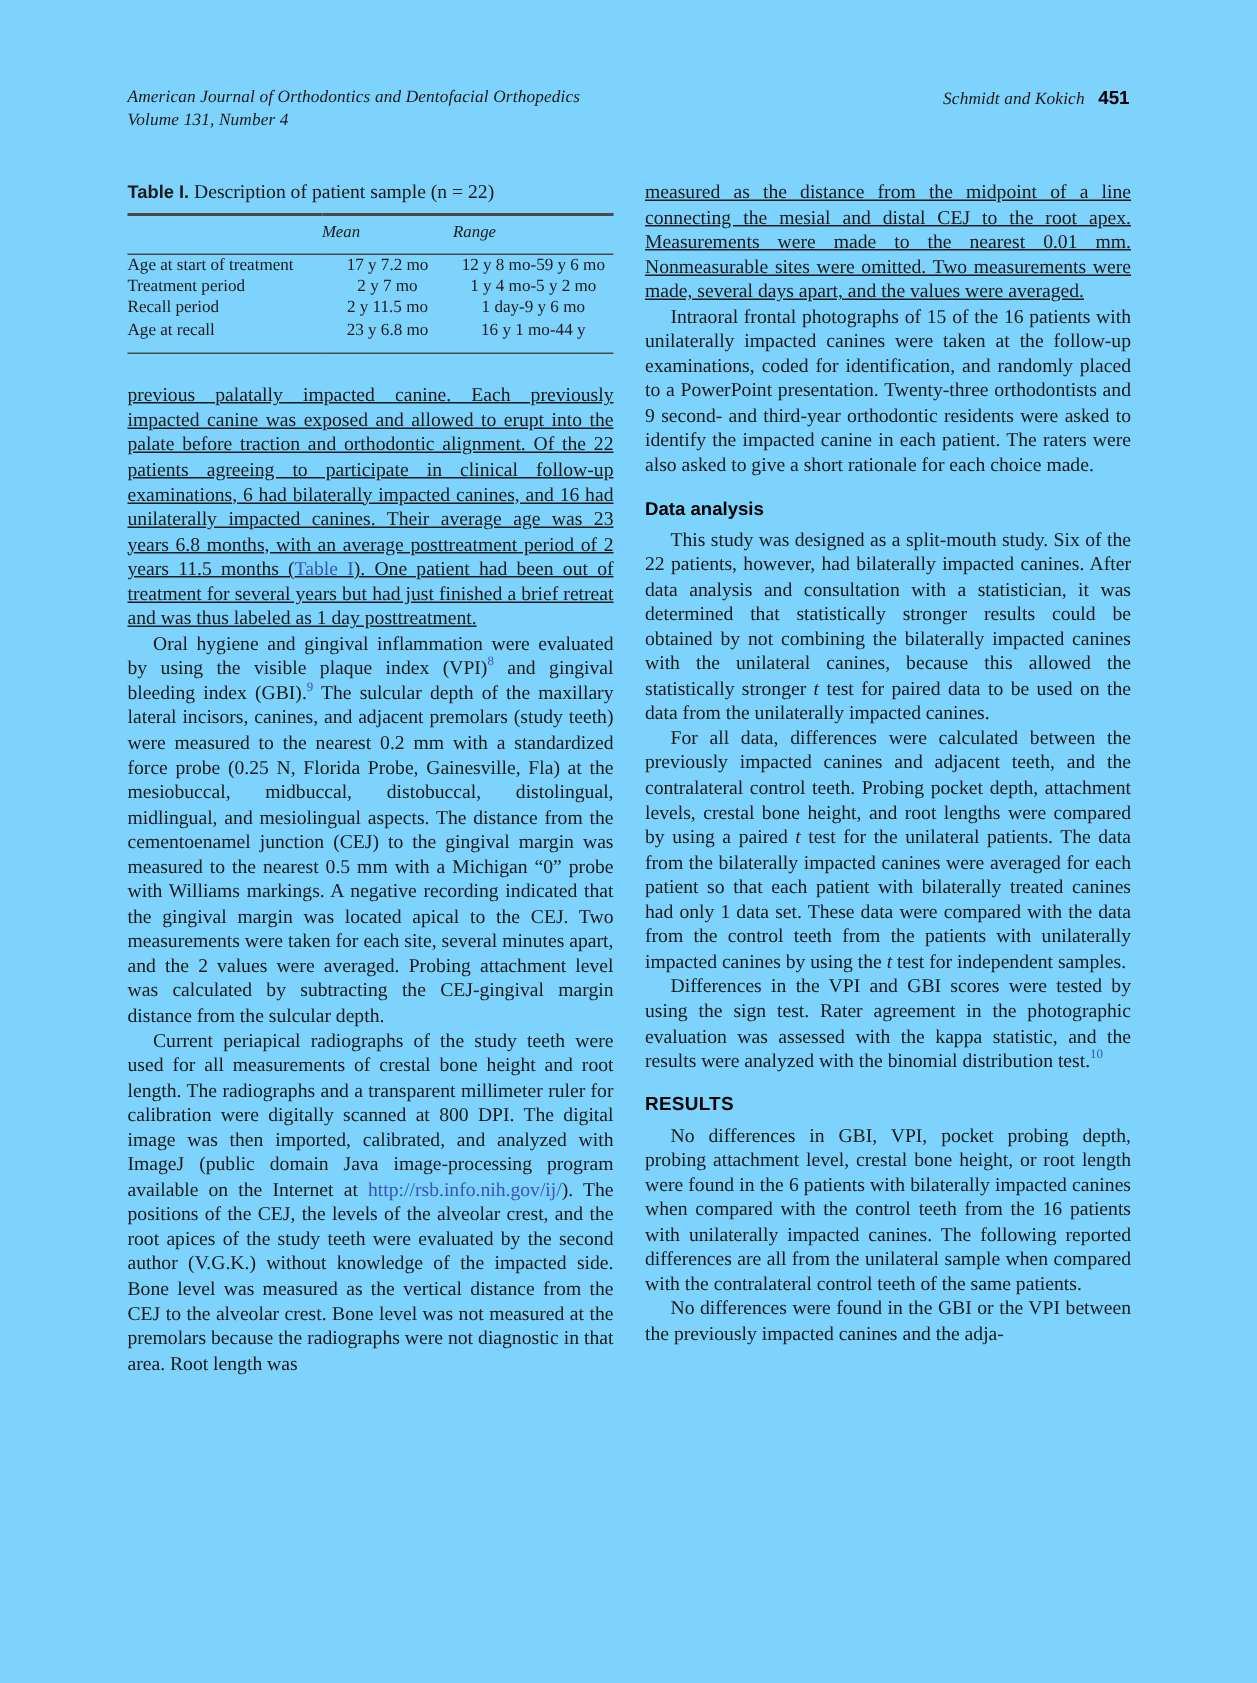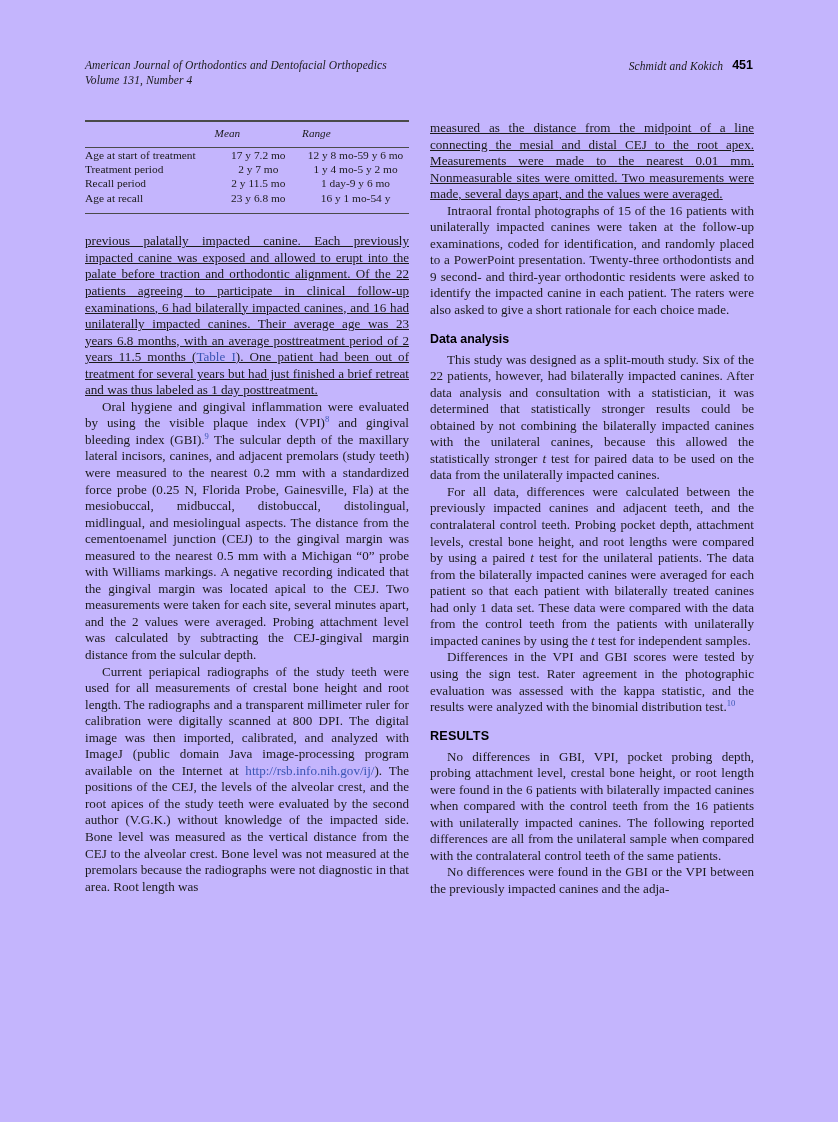--- a/index.html
+++ b/index.html
@@ -4,21 +4,21 @@
 <style>
   html, body {
     margin: 0;
     padding: 0;
     background: #ffffff;
   }
   .page {
     position: relative;
     width: 838px;
     height: 1122px;
-    background: #c4b5fd;
+    background: #7dd3fc;
     overflow: hidden;
     font-family: "Liberation Serif", serif;
     color: #1a1a1a;
   }
 
   
   .running-head {
     position: absolute;
     left: 85px;
     top: 58px;
@@ -152,20 +152,24 @@
     </div>
     <div class="rh-right">
       <span class="rh-authors">Schmidt and Kokich</span>
       <span class="rh-pageno">451</span>
     </div>
   </div>
 
   <div class="col col-left">
 
     <div class="table-block">
+      <div class="table-caption">
+        <span class="tbl-label">Table I.</span>
+        <span class="tbl-title">Description of patient sample (n = 22)</span>
+      </div>
 
       <table class="data-table">
         <thead>
           <tr>
             <th class="th-blank"></th>
             <th class="th-mean">Mean</th>
             <th class="th-range">Range</th>
           </tr>
         </thead>
         <tbody>
@@ -180,21 +184,21 @@
             <td class="cell-range">1 y 4 mo-5 y 2 mo</td>
           </tr>
           <tr>
             <td class="cell-label">Recall period</td>
             <td class="cell-mean">2 y 11.5 mo</td>
             <td class="cell-range">1 day-9 y 6 mo</td>
           </tr>
           <tr>
             <td class="cell-label">Age at recall</td>
             <td class="cell-mean">23 y 6.8 mo</td>
-            <td class="cell-range">16 y 1 mo-54 y</td>
+            <td class="cell-range">16 y 1 mo-44 y</td>
           </tr>
         </tbody>
       </table>
     </div>
 
     <p class="para noindent"><span>previous palatally impacted canine. Each previously impacted canine was exposed and allowed to erupt into the palate before traction and orthodontic alignment. Of the 22 patients agreeing to participate in clinical follow-up examinations, 6 had bilaterally impacted canines, and 16 had unilaterally impacted canines. Their average age was 23 years 6.8 months, with an average posttreatment period of 2 years 11.5 months (</span><a class="xref" href="#">Table I</a><span>). One patient had been out of treatment for several years but had just finished a brief retreat and was thus labeled as 1 day posttreatment.</span></p>
 
     <p class="para"><span>Oral hygiene and gingival inflammation were evaluated by using the visible plaque index (VPI)</span><sup class="ref">8</sup><span> and gingival bleeding index (GBI).</span><sup class="ref">9</sup><span> The sulcular depth of the maxillary lateral incisors, canines, and adjacent premolars (study teeth) were measured to the nearest 0.2 mm with a standardized force probe (0.25 N, Florida Probe, Gainesville, Fla) at the mesiobuccal, midbuccal, distobuccal, distolingual, midlingual, and mesiolingual aspects. The distance from the cementoenamel junction (CEJ) to the gingival margin was measured to the nearest 0.5 mm with a Michigan “0” probe with Williams markings. A negative recording indicated that the gingival margin was located apical to the CEJ. Two measurements were taken for each site, several minutes apart, and the 2 values were averaged. Probing attachment level was calculated by subtracting the CEJ-gingival margin distance from the sulcular depth.</span></p>
 
     <p class="para"><span>Current periapical radiographs of the study teeth were used for all measurements of crestal bone height and root length. The radiographs and a transparent millimeter ruler for calibration were digitally scanned at 800 DPI. The digital image was then imported, calibrated, and analyzed with ImageJ (public domain Java image-processing program available on the Internet at </span><a class="xref" href="#">http://rsb.info.nih.gov/ij/</a><span>). The positions of the CEJ, the levels of the alveolar crest, and the root apices of the study teeth were evaluated by the second author (V.G.K.) without knowledge of the impacted side. Bone level was measured as the vertical distance from the CEJ to the alveolar crest. Bone level was not measured at the premolars because the radiographs were not diagnostic in that area. Root length was</span></p>

